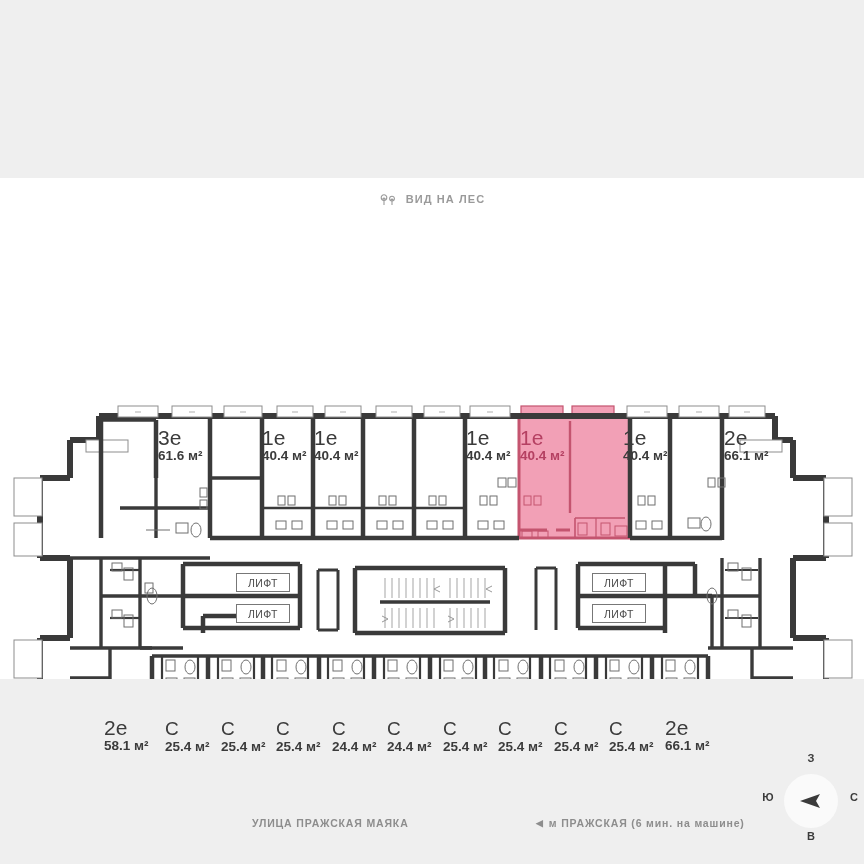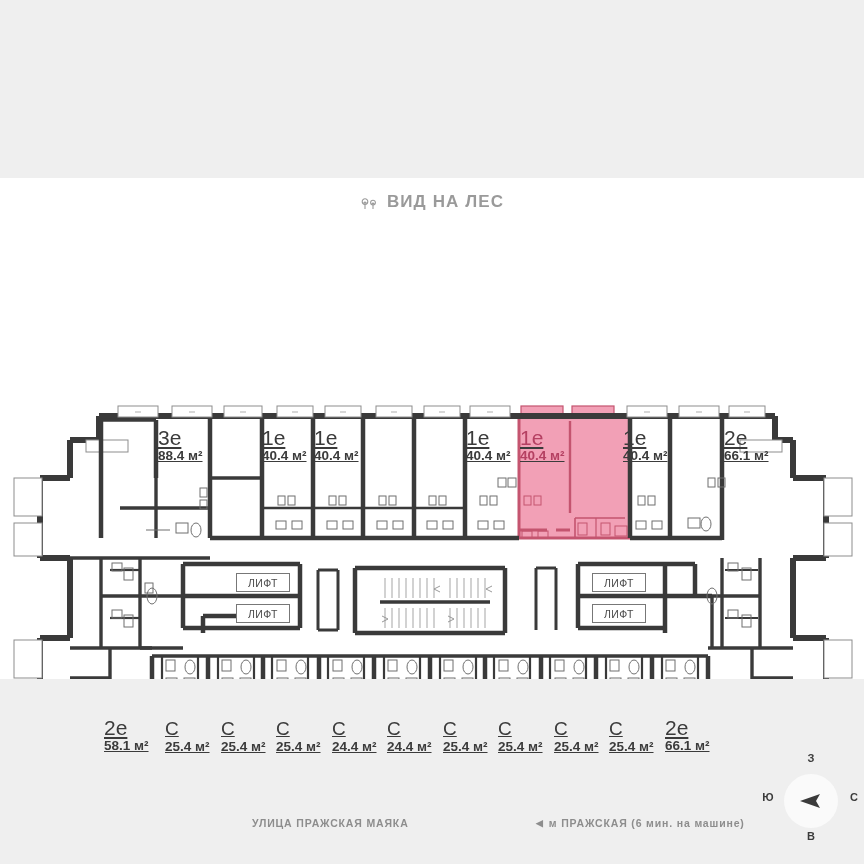--- a/index.html
+++ b/index.html
@@ -15,29 +15,29 @@
     background:#ffffff;
   }
   .band{position:absolute;left:0;width:864px;background:#efefef;}
   #band-top{top:0;height:178px;}
   #band-bottom{top:679px;height:185px;}
 
   
   #view-label{
     position:absolute;left:0;top:14px;width:864px;
     text-align:center;
-    font-size:17px;letter-spacing:1.1px;font-weight:700;color:#9a9a9a;
+    font-size:11px;letter-spacing:1.1px;font-weight:700;color:#9a9a9a;
   }
   #view-label .tree-ico{display:inline-block;vertical-align:-3px;margin-right:7px;}
 
   
   #plan{position:absolute;left:0;top:0;width:864px;height:501px;}
 
   
-  .apt{position:absolute;color:#3b3b3b;text-decoration:underline;}
+  .apt{position:absolute;color:#3b3b3b;}
   .apt .t{font-size:21px;font-weight:400;line-height:20px;letter-spacing:0px;}
   .apt .a{font-size:13.5px;font-weight:700;line-height:16px;white-space:nowrap;}
   .apt.small .t{font-size:19px;}
   .apt.hl .t,.apt.hl .a{color:#b54062;}
 
   
   .lift{
     position:absolute;border:1.4px solid #777;background:#fff;
     font-size:10.5px;color:#4a4a4a;letter-spacing:.4px;
     display:flex;align-items:center;justify-content:center;
@@ -587,21 +587,21 @@
       </g>
 
       <g stroke="#dcdcdc" stroke-width="1" stroke-dasharray="2 3">
         <path d="M112 628 H770"></path>
         <path d="M112 662 H770"></path>
       </g>
     </svg>
 
     <div class="apt" style="left:158px;top:250px;">
       <div class="t">3е</div>
-      <div class="a">88.4 м²</div>
+      <div class="a">61.6 м²</div>
     </div>
     <div class="apt" style="left:262px;top:250px;">
       <div class="t">1е</div>
       <div class="a">40.4 м²</div>
     </div>
     <div class="apt" style="left:314px;top:250px;">
       <div class="t">1е</div>
       <div class="a">40.4 м²</div>
     </div>
     <div class="apt" style="left:466px;top:250px;">

